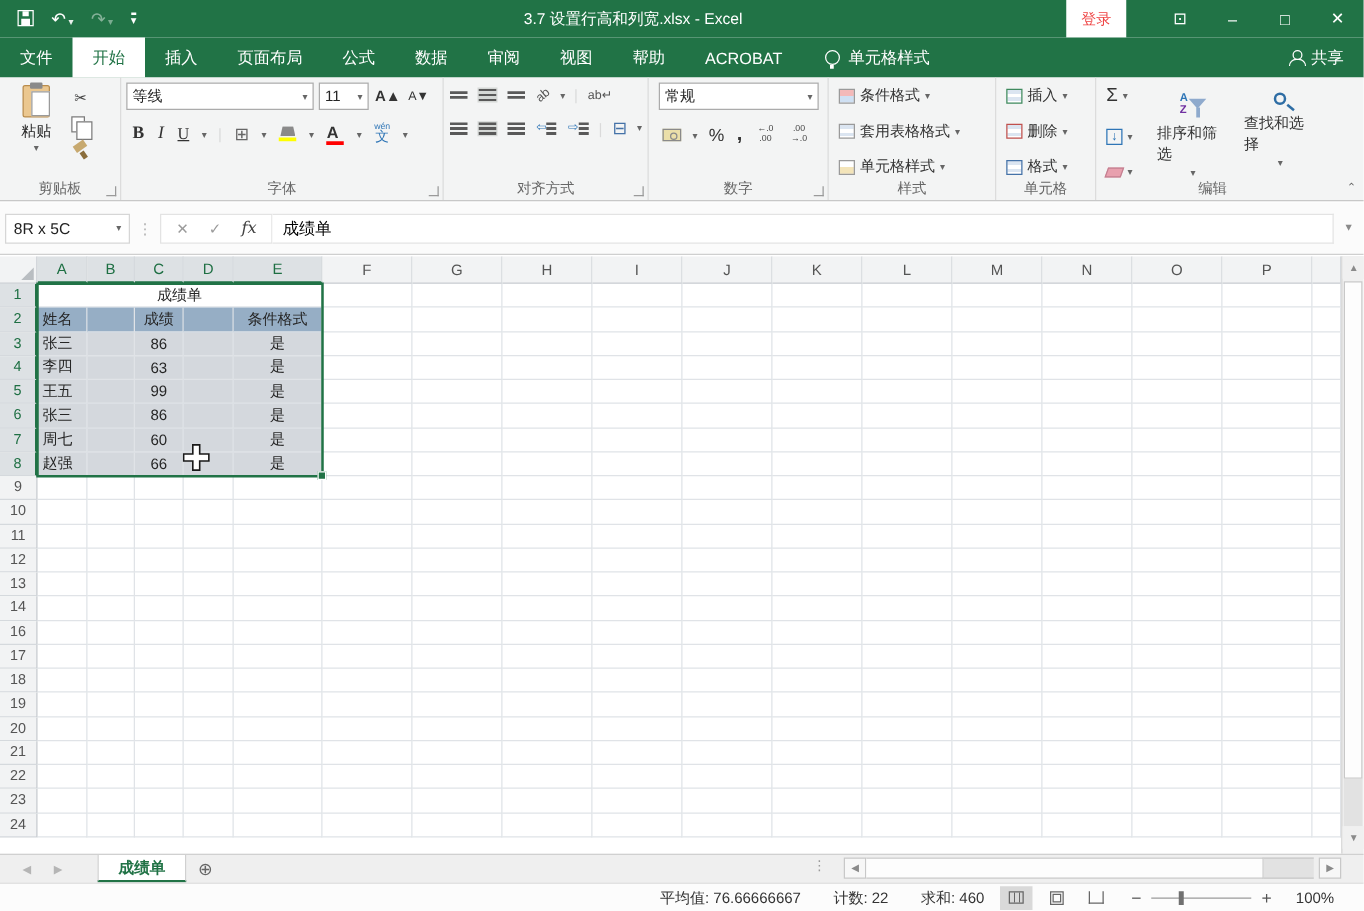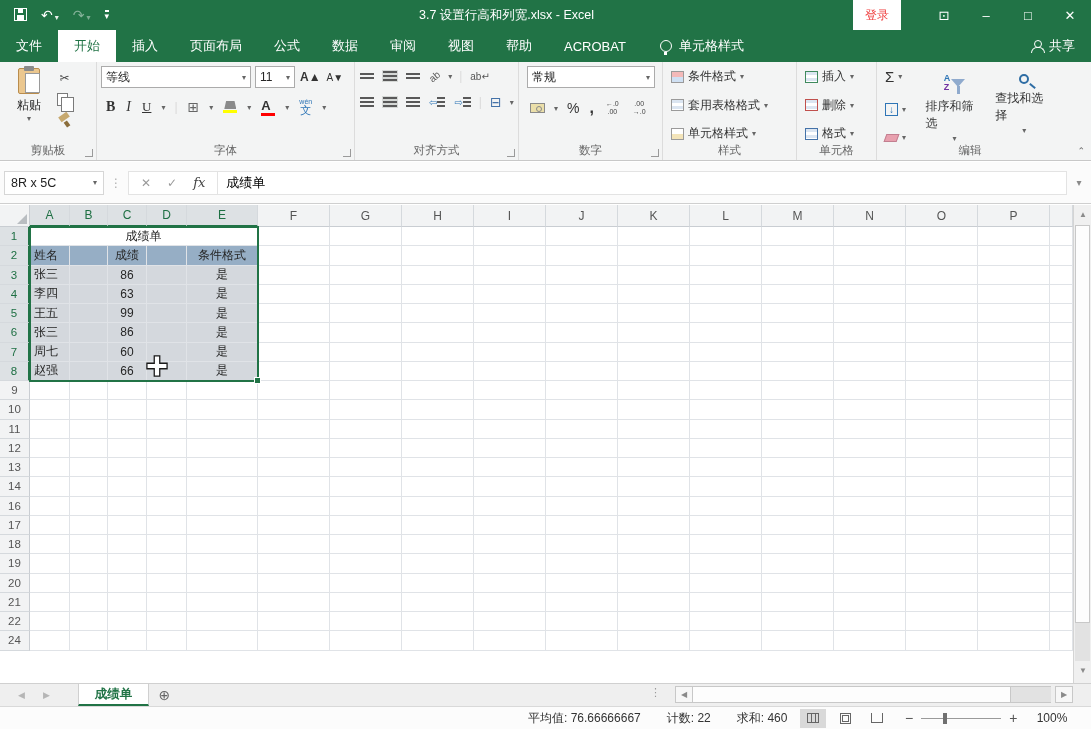--- a/index.html
+++ b/index.html
@@ -845,20 +845,40 @@
         <div class="cell" style="width: 72px;"></div>
         <div class="cell" style="width: 72px;"></div>
         <div class="cell" style="width: 72px;"></div>
         <div class="cell" style="width: 72px;"></div>
         <div class="cell" style="width: 72px;"></div>
         <div class="cell" style="width: 72px;"></div>
         <div class="cell" style="width: 72px;"></div>
         <div class="cell" style="width: 23px;"></div>
       </div>
       <div class="grow">
+        <div class="rowh">23</div>
+        <div class="cell" style="width: 40px;"></div>
+        <div class="cell" style="width: 38px;"></div>
+        <div class="cell" style="width: 39px;"></div>
+        <div class="cell" style="width: 40px;"></div>
+        <div class="cell" style="width: 71px;"></div>
+        <div class="cell" style="width: 72px;"></div>
+        <div class="cell" style="width: 72px;"></div>
+        <div class="cell" style="width: 72px;"></div>
+        <div class="cell" style="width: 72px;"></div>
+        <div class="cell" style="width: 72px;"></div>
+        <div class="cell" style="width: 72px;"></div>
+        <div class="cell" style="width: 72px;"></div>
+        <div class="cell" style="width: 72px;"></div>
+        <div class="cell" style="width: 72px;"></div>
+        <div class="cell" style="width: 72px;"></div>
+        <div class="cell" style="width: 72px;"></div>
+        <div class="cell" style="width: 23px;"></div>
+      </div>
+      <div class="grow">
         <div class="rowh">24</div>
         <div class="cell" style="width: 40px;"></div>
         <div class="cell" style="width: 38px;"></div>
         <div class="cell" style="width: 39px;"></div>
         <div class="cell" style="width: 40px;"></div>
         <div class="cell" style="width: 71px;"></div>
         <div class="cell" style="width: 72px;"></div>
         <div class="cell" style="width: 72px;"></div>
         <div class="cell" style="width: 72px;"></div>
         <div class="cell" style="width: 72px;"></div>

